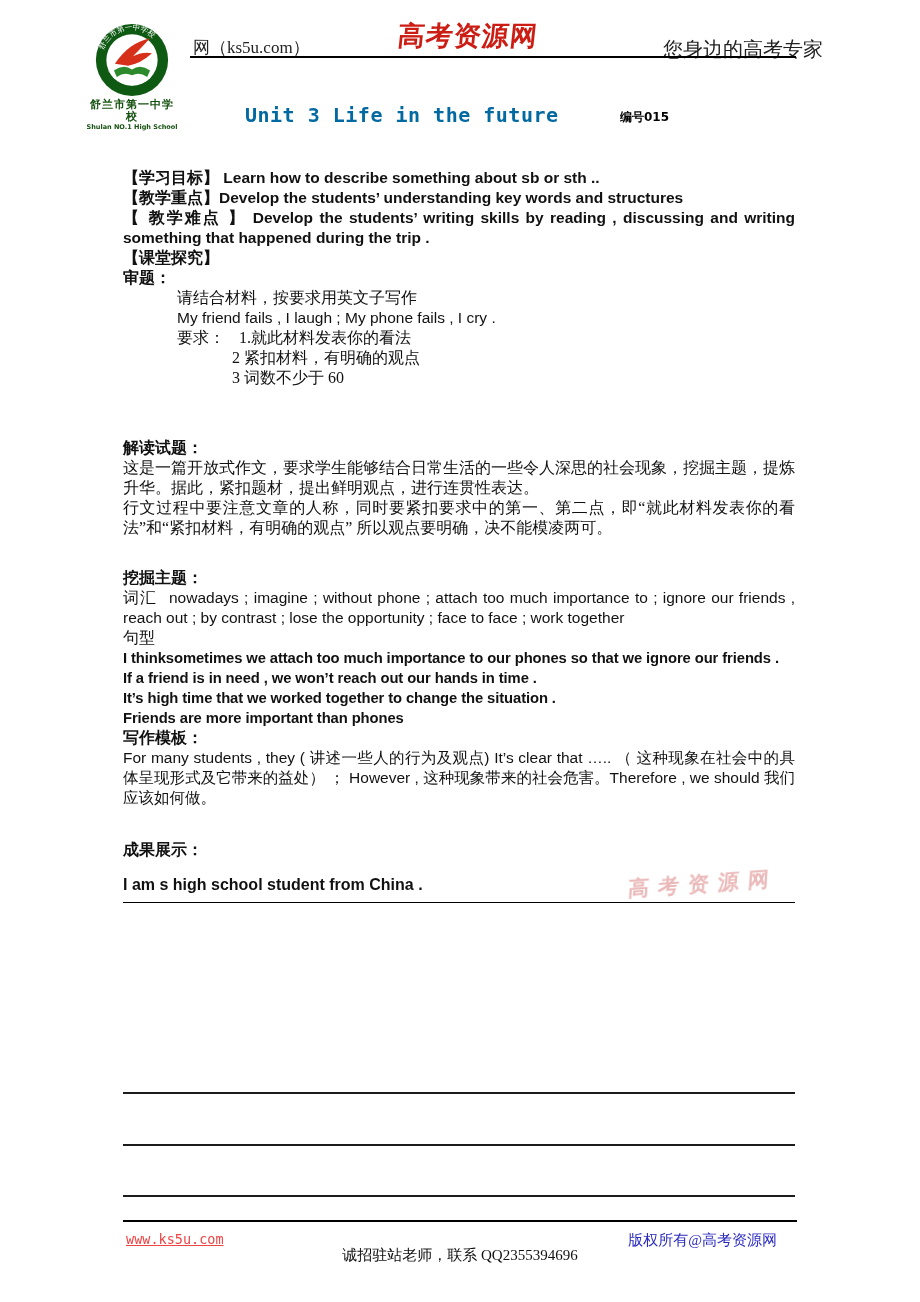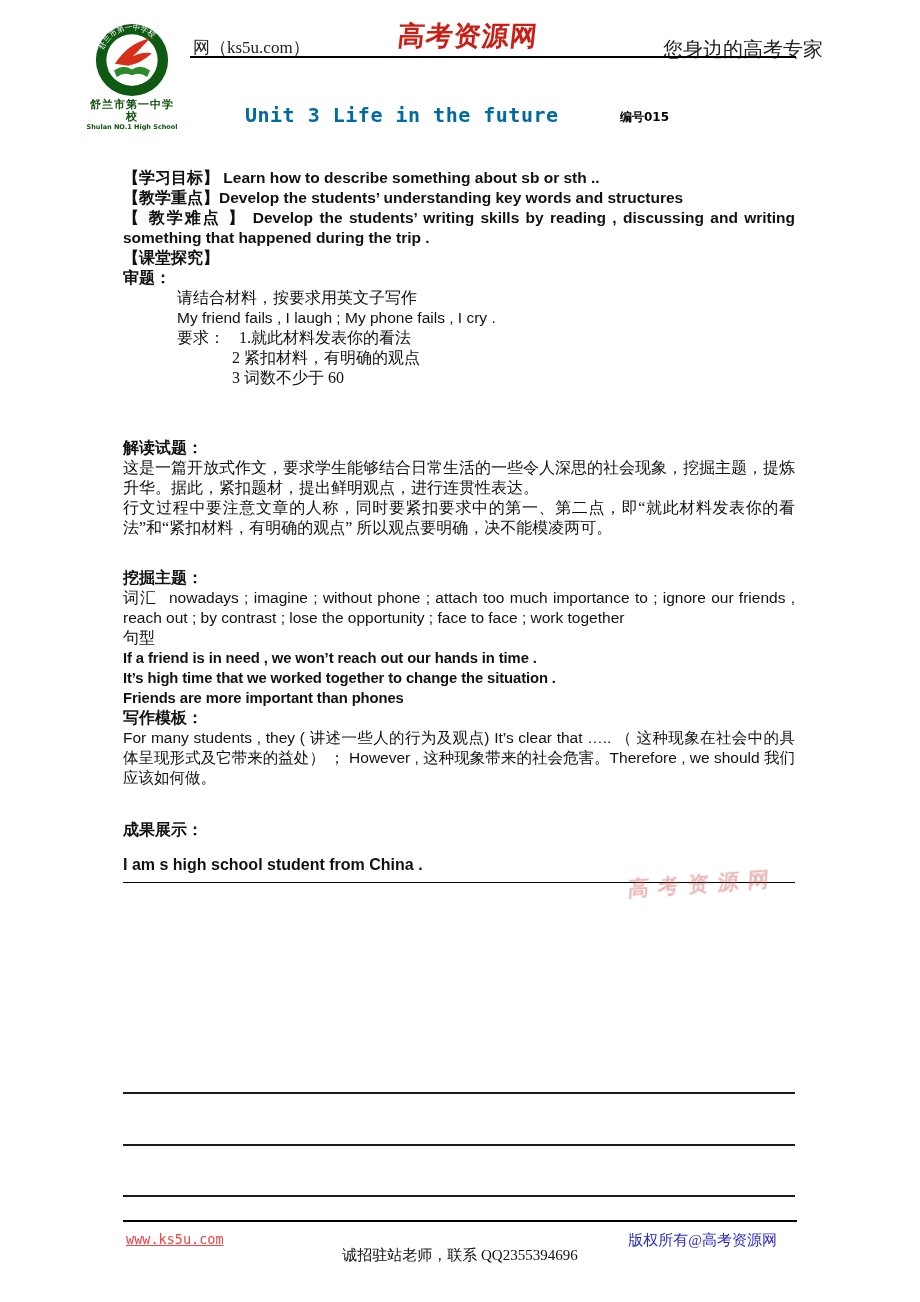--- a/index.html
+++ b/index.html
@@ -110,20 +110,21 @@
     <p class="ln indent2">2 紧扣材料，有明确的观点</p>
     <p class="ln indent2">3  词数不少于 60</p>
 
     <p class="ln cnb gap-big">解读试题：</p>
     <p class="ln just">这是一篇开放式作文，要求学生能够结合日常生活的一些令人深思的社会现象，挖掘主题，提炼升华。据此，紧扣题材，提出鲜明观点，进行连贯性表达。</p>
     <p class="ln just">  行文过程中要注意文章的人称，同时要紧扣要求中的第一、第二点，即“就此材料发表你的看法”和“紧扣材料，有明确的观点”  所以观点要明确，决不能模凌两可。</p>
 
     <p class="ln cnb gap-mid">挖掘主题：</p>
     <p class="ln just"><span class="vocab-label">词汇</span><span class="en">nowadays ; imagine ; without phone ; attach too much importance to ; ignore our friends , reach out ; by contrast ; lose the opportunity ; face to face ; work together</span></p>
     <p class="ln">句型</p>
+    <p class="ln enb sent">I thinksometimes we attach too much importance to our phones so that we ignore our friends .</p>
     <p class="ln enb sent">If a friend is in need , we won’t reach out our hands in time .</p>
     <p class="ln enb sent">It’s high time that we worked together to change the situation .</p>
     <p class="ln enb sent">Friends are more important than phones</p>
 
     <p class="ln cnb">写作模板：</p>
     <p class="ln just en"> For many students , they (  讲述一些人的行为及观点) It’s clear that ….. （ 这种现象在社会中的具体呈现形式及它带来的益处）  ；  However ,  这种现象带来的社会危害。Therefore , we should 我们应该如何做。</p>
 
     <p class="ln cnb gap-res">成果展示：</p>
     <div class="answer-row">I am s high school student from China .</div>
   </div>

